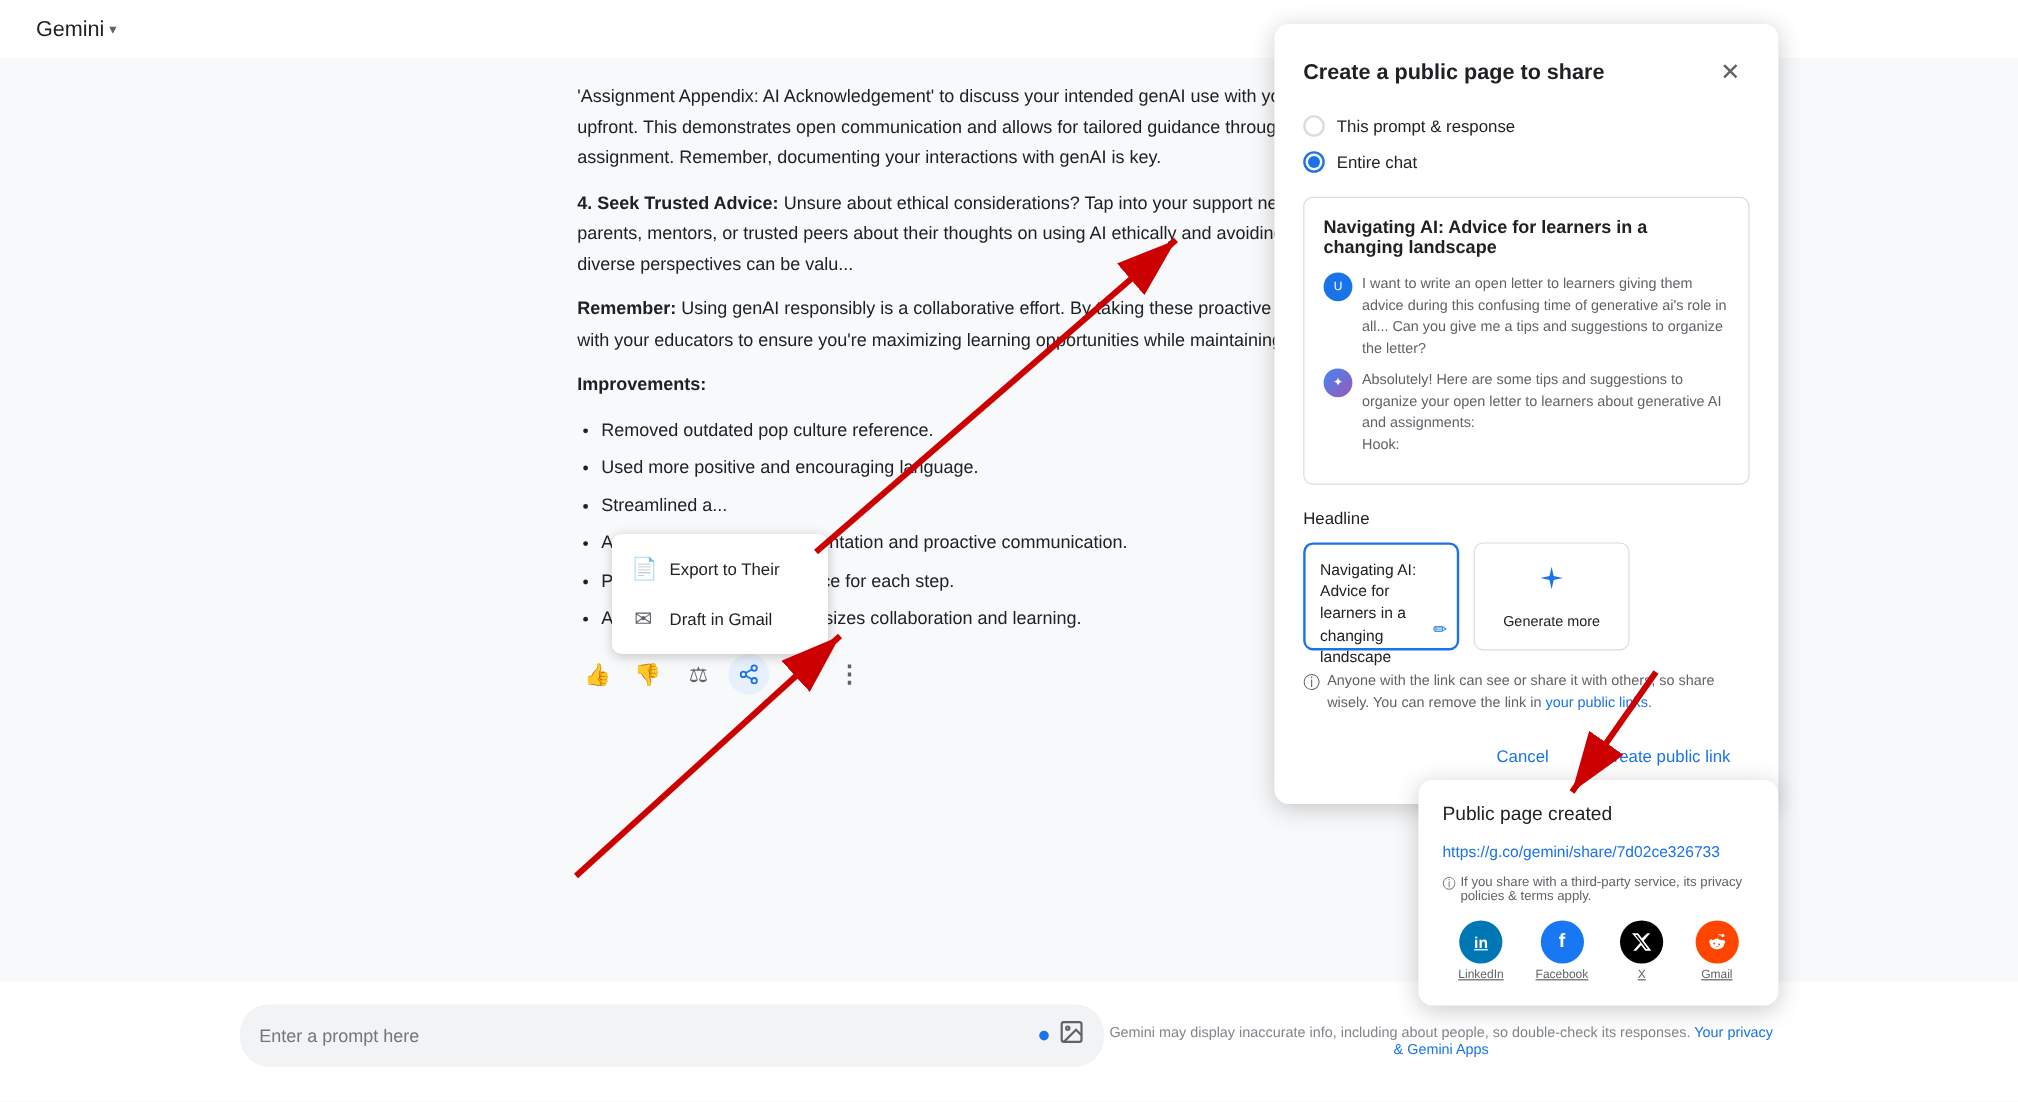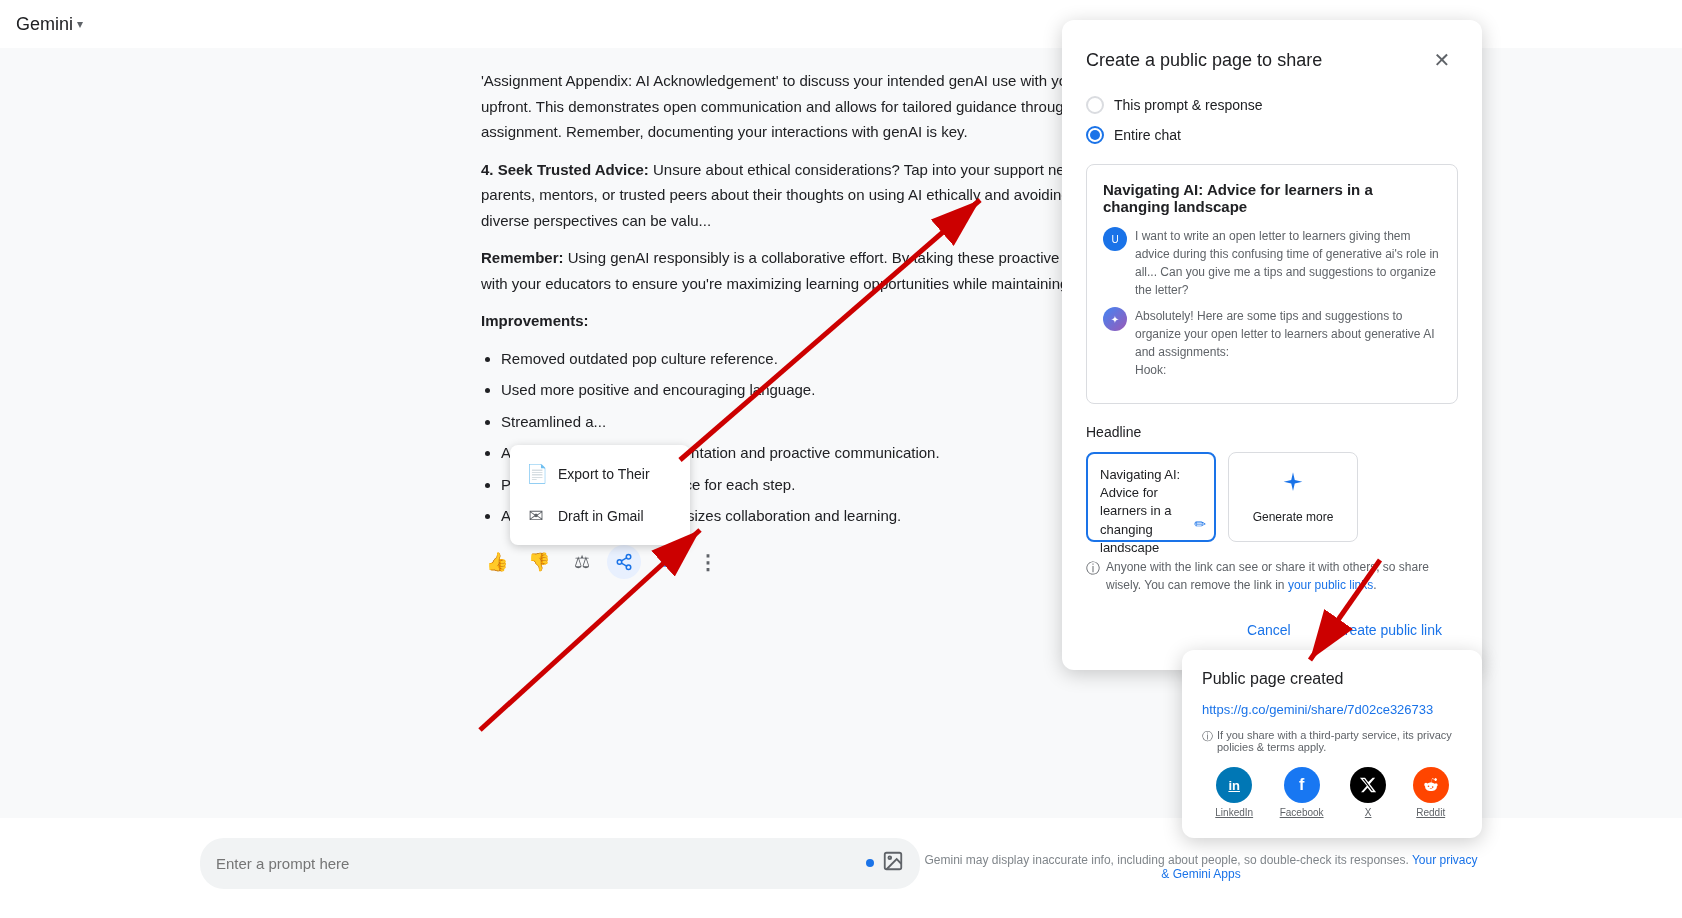--- a/index.html
+++ b/index.html
@@ -16,21 +16,21 @@
 
     
     .header-bar {
       position: absolute;
       top: 0;
       left: 0;
       right: 0;
       height: 48px;
       background: #fff;
       display: flex;
-      padding: 0 16px;
+      padding: 0 30px;
       z-index: 10;
     }
 
     .gemini-logo {
       display: flex;
       align-items: center;
       gap: 4px;
       font-size: 18px;
       font-weight: 500;
       color: #202124;
@@ -213,21 +213,21 @@
 
     .modal-header {
       display: flex;
       justify-content: space-between;
       align-items: center;
       margin-bottom: 20px;
     }
 
     .modal-title {
       font-size: 18px;
-      font-weight: 400;
+      font-weight: 700;
       color: #202124;
     }
 
     .modal-close {
       background: none;
       border: none;
       cursor: pointer;
       font-size: 20px;
       color: #5f6368;
       width: 32px;
@@ -701,21 +701,21 @@
       </div>
       <span class="social-label">X</span>
     </div>
     <div class="social-icon-item">
       <div class="social-icon-circle social-reddit">
         <svg width="20" height="20" viewBox="0 0 24 24" fill="white">
           <circle cx="12" cy="12" r="10" fill="#ff4500"></circle>
           <path fill="white" d="M20 12a2 2 0 0 0-2-2 2 2 0 0 0-1.4.6A9.9 9.9 0 0 0 12.5 9l.9-4.1 2.7.6a1.5 1.5 0 1 0 .2-.8l-3-.7-1 4.6a10 10 0 0 0-4.8 1.6A2 2 0 0 0 4 12a2 2 0 0 0 1 1.7 4 4 0 0 0 0 .6c0 2.8 3.1 5 7 5s7-2.2 7-5a4 4 0 0 0 0-.6A2 2 0 0 0 20 12zm-12 1.5a1 1 0 1 1 2 0 1 1 0 0 1-2 0zm5.5 3a3.5 3.5 0 0 1-3 0l.3-.6a3 3 0 0 0 2.5 0zm-.5-2a1 1 0 1 1 2 0 1 1 0 0 1-2 0z"></path>
         </svg>
       </div>
-      <span class="social-label">Reddit</span>
+      <span class="social-label">Gmail</span>
     </div>
   </div>
 </div>
 
 <svg class="arrow-decoration" style="top:0;left:0;width:1682px;height:918px;" viewBox="0 0 1682 918" xmlns="http://www.w3.org/2000/svg" pointer-events="none">
 
   <defs>
     <marker id="arrow1" markerWidth="10" markerHeight="7" refX="10" refY="3.5" orient="auto">
       <polygon points="0 0, 10 3.5, 0 7" fill="#cc0000"></polygon>
     </marker>

